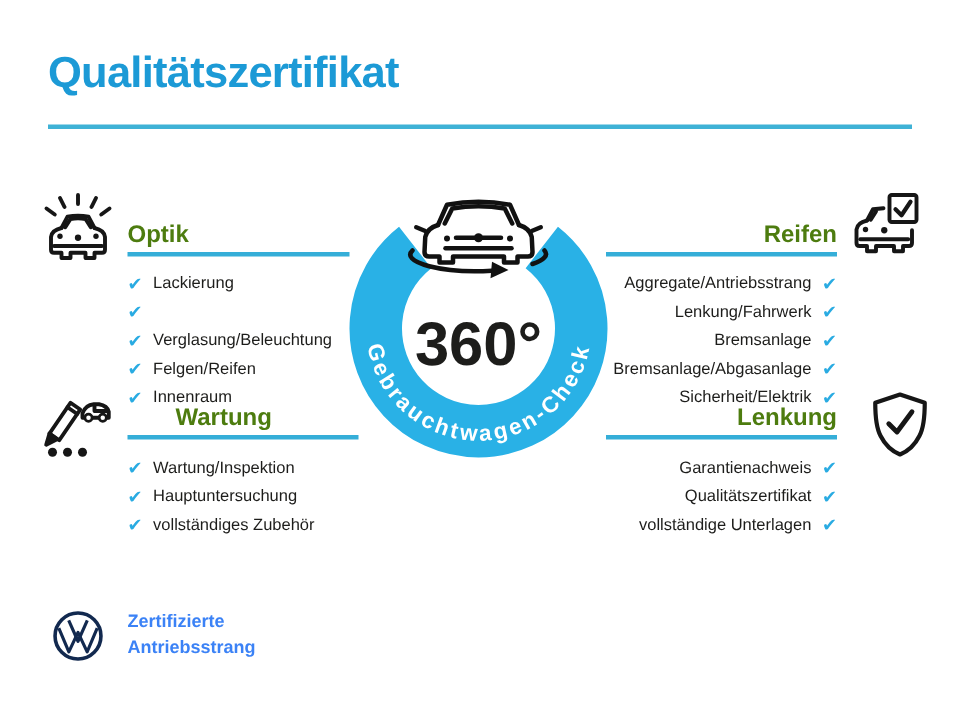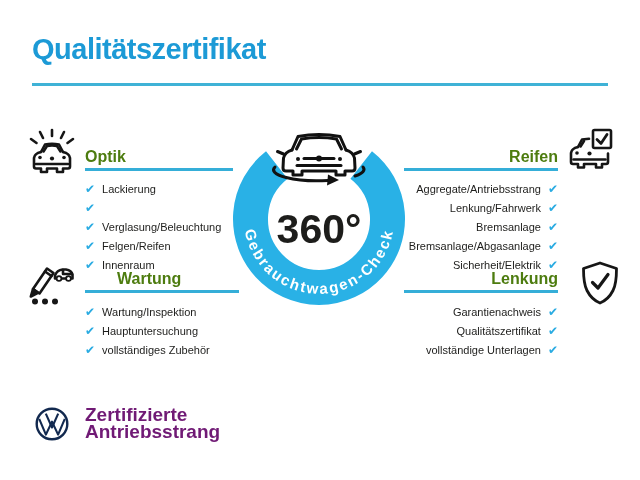--- a/index.html
+++ b/index.html
@@ -19,21 +19,21 @@
   
   .list{display:flex;flex-direction:column;}
   .item{display:flex;align-items:center;height:19px;font-size:11px;color:#1d1d1b;}
   .item .chk{color:#29abe2;font-size:12px;font-weight:bold;line-height:1;}
   .list.left .item .chk{margin-right:7px;}
   .list.right{align-items:flex-end;}
   .list.right .item{flex-direction:row-reverse;}
   .list.right .item .chk{margin-left:7px;}
 
   
-  .brandtxt{font-size:19px;font-weight:bold;color:#701a75;line-height:17px;}
+  .brandtxt{font-size:12px;font-weight:bold;color:#3b82f6;line-height:17px;}
 
   
   .degree{font-size:41px;font-weight:bold;fill:#1d1d1b;}
   .ringtext{font-size:15px;font-weight:bold;fill:#ffffff;letter-spacing:2px;}
 </style>
 </head>
 <body>
 
 <div id="stage">
 

